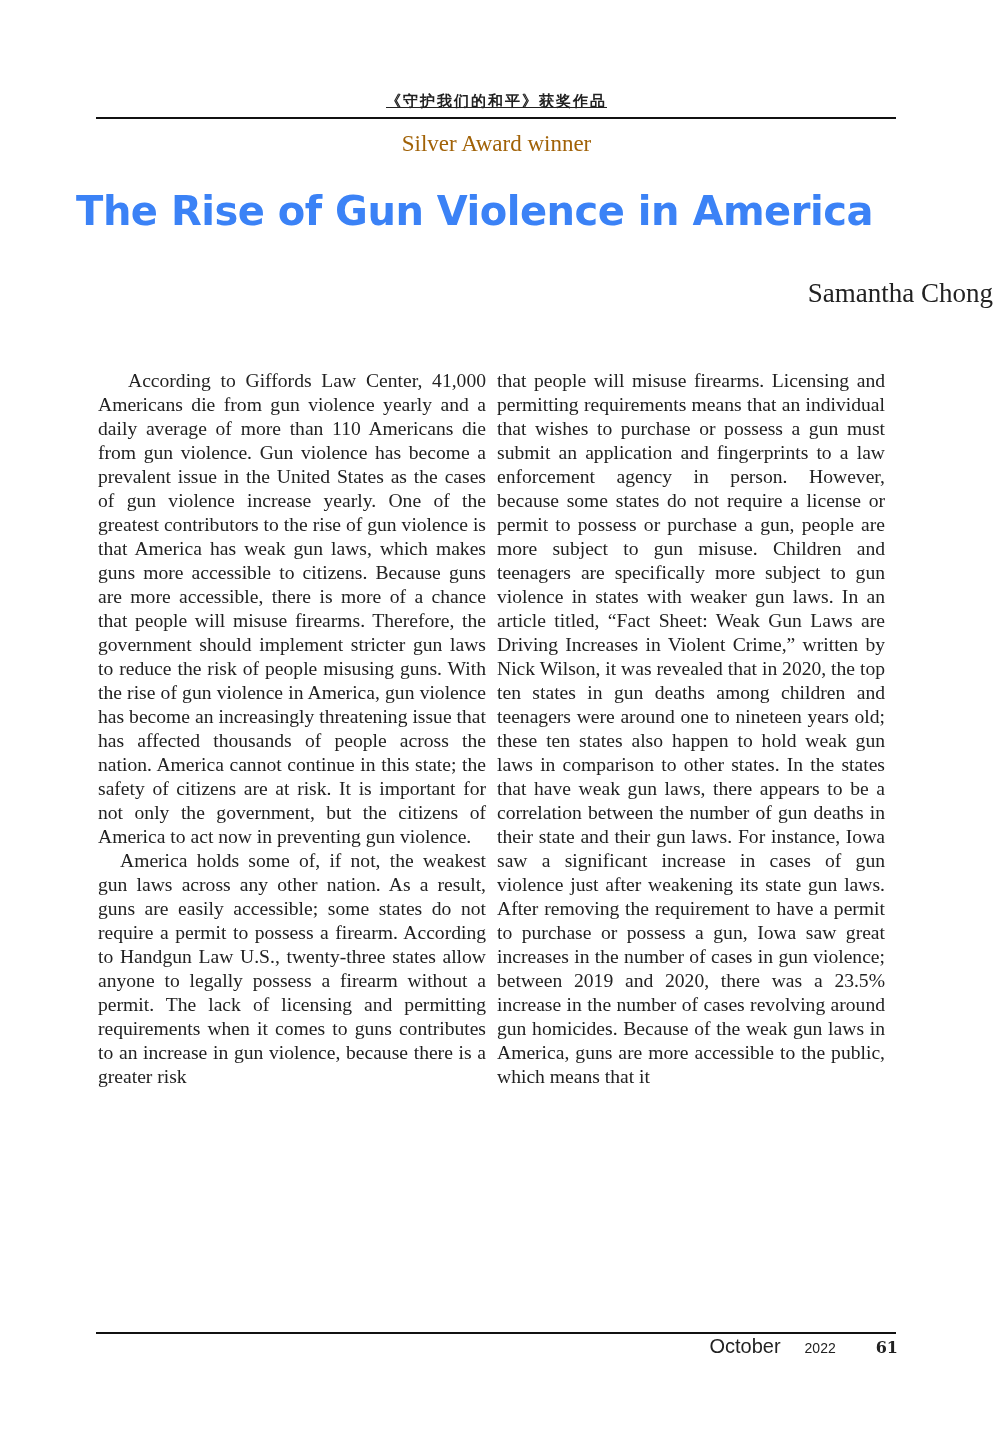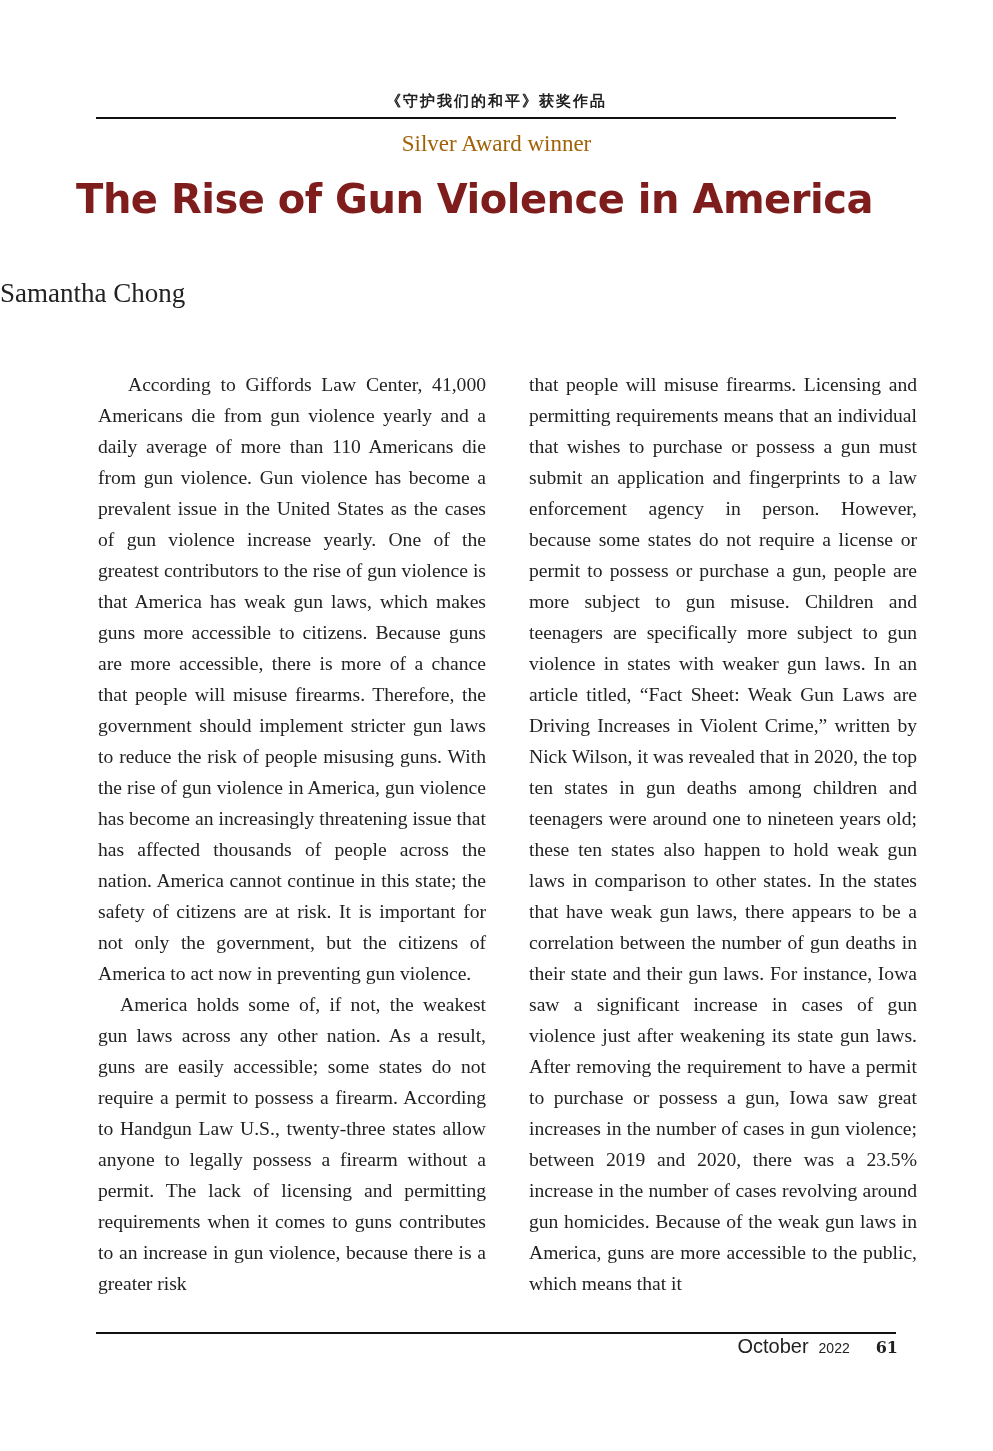--- a/index.html
+++ b/index.html
@@ -1,53 +1,53 @@
 <!DOCTYPE html>
 <html><head>
 <meta charset="utf-8">
 <style>
   html, body { margin: 0; padding: 0; background: #ffffff; }
   body { width: 993px; height: 1451px; position: relative; overflow: hidden; }
   .header-label {
     position: absolute; top: 92px; left: 0; width: 993px; text-align: center;
     font-family: "DejaVu Sans", sans-serif; font-size: 15px; font-weight: bold;
-    color: #222; letter-spacing: 2px;
+    color: #222; letter-spacing: 2px; text-decoration: underline;
   }
   .top-rule {
     position: absolute; top: 117px; left: 96px; width: 800px; height: 2px; background: #111;
   }
   .award {
     position: absolute; top: 131px; left: 0; width: 993px; text-align: center;
     font-family: "Liberation Serif", serif; font-size: 23px; color: #a16207;
   }
   .title {
-    position: absolute; top: 176px; left: 0; width: 949px; text-align: center;
+    position: absolute; top: 188px; left: 0; width: 949px; text-align: center;
     font-family: "DejaVu Sans", sans-serif; font-size: 40px; font-weight: bold;
-    color: #7f1d1d; letter-spacing: -0.5px;
+    color: #3b82f6; letter-spacing: -0.5px;
   }
   .author {
-    position: absolute; top: 278px; left: 0; width: 993px; text-align: left;
+    position: absolute; top: 278px; left: 0; width: 993px; text-align: right;
     font-family: "Liberation Serif", serif; font-size: 27px; color: #222;
   }
   .col {
     position: absolute; top: 369px; width: 388px;
-    font-family: "Liberation Serif", serif; font-size: 19.6px; line-height: 31px;
+    font-family: "Liberation Serif", serif; font-size: 19.6px; line-height: 24px;
     color: #222; text-align: justify;
   }
   .col p { margin: 0; }
   .col-left { left: 98px; }
-  .col-right { left: 529px; font-family: Liberation Serif, serif; }
+  .col-right { left: 497px; font-family: Liberation Serif, serif; }
   .indent { text-indent: 30px; }
   .indent-small { text-indent: 22px; }
   .bottom-rule {
     position: absolute; top: 1332px; left: 96px; width: 800px; height: 2px; background: #111;
   }
   .footer {
     position: absolute; top: 1335px; right: 95px; font-family: "Liberation Sans", sans-serif;
-    color: #222; display: flex; align-items: baseline; gap: 10px;
+    color: #222; display: flex; align-items: baseline; gap: 24px;
   }
   .footer .month { font-size: 20px; }
   .footer .year { font-size: 14px; }
   .footer .page { font-family: "DejaVu Serif", serif; font-weight: bold; font-size: 16px; margin-left: 16px; }
 </style>
 </head>
 <body>
 
 <div class="header-label">《守护我们的和平》获奖作品</div>
 <div class="top-rule"></div>

